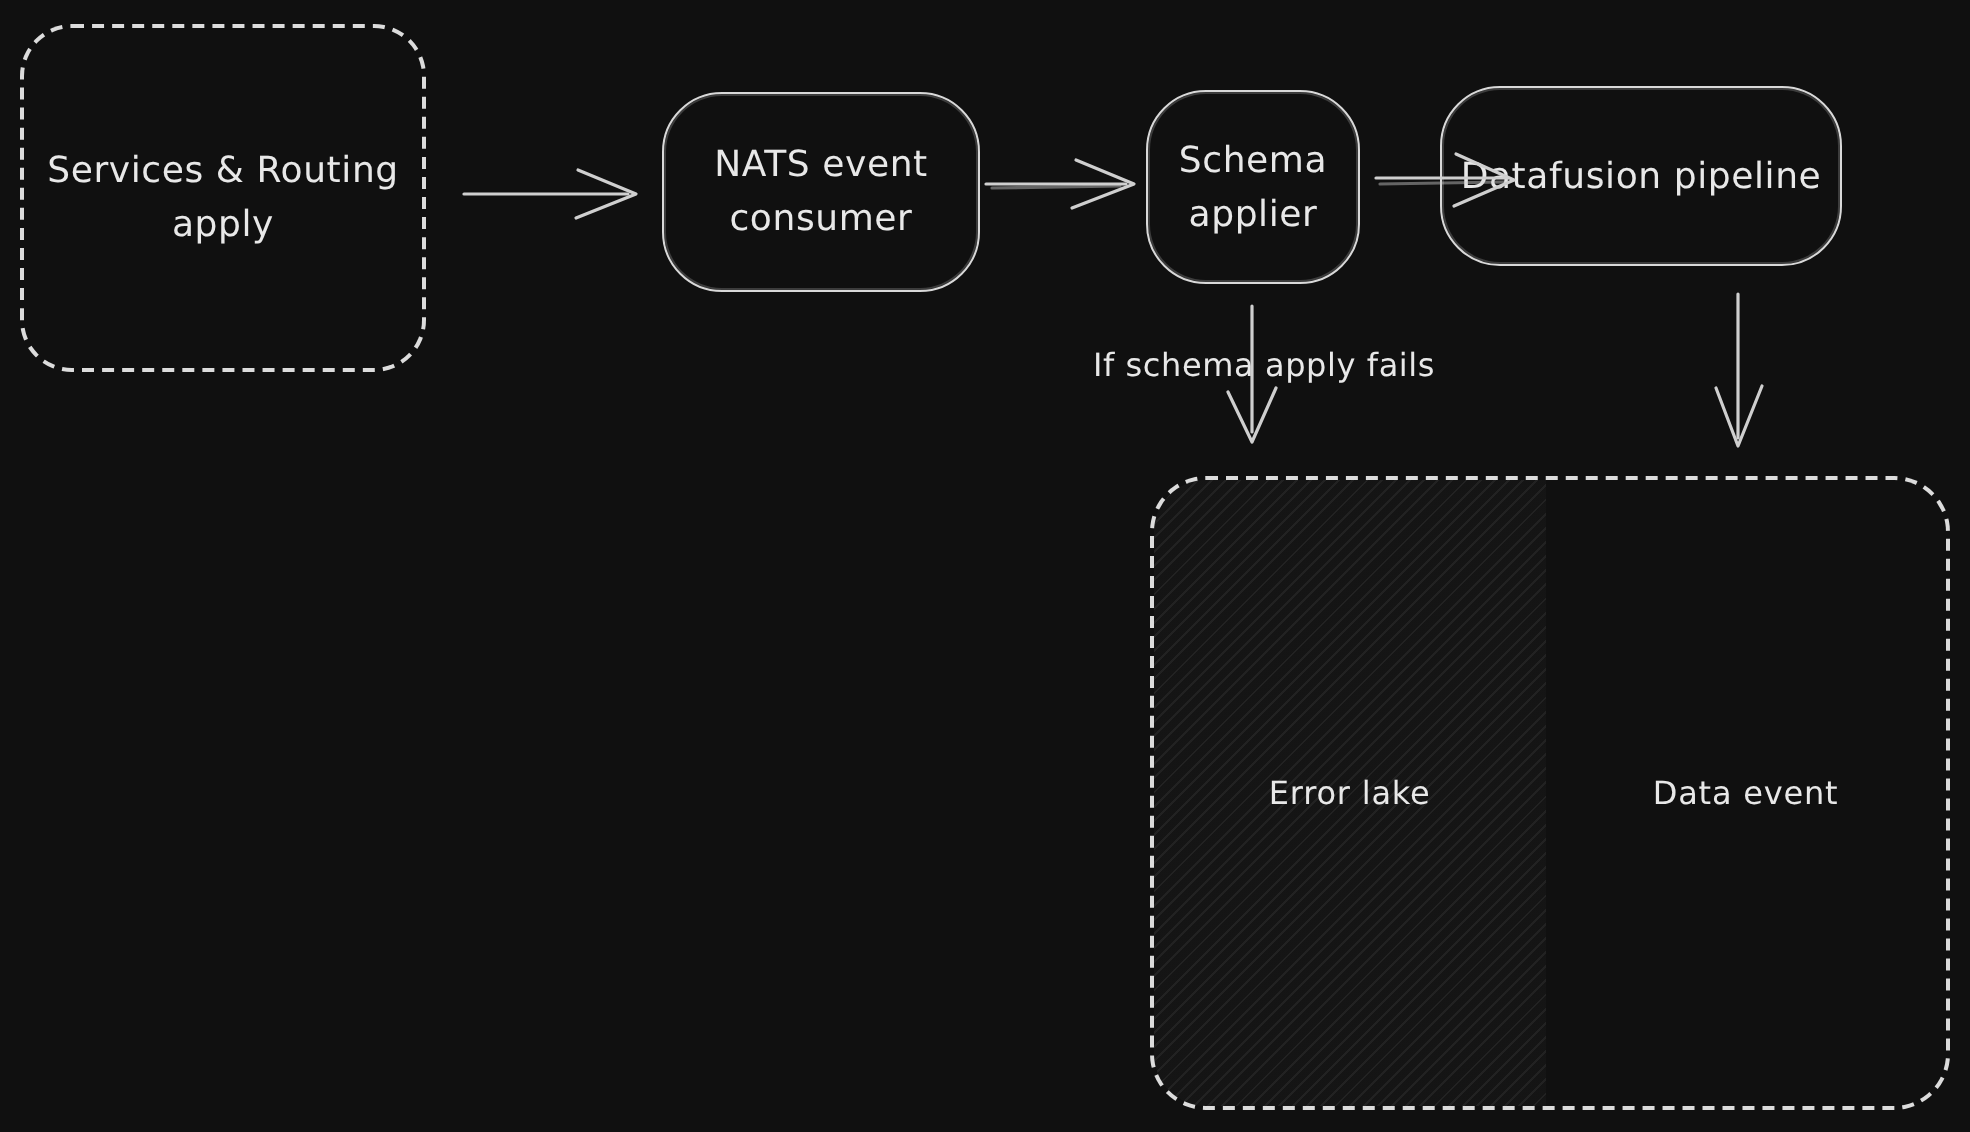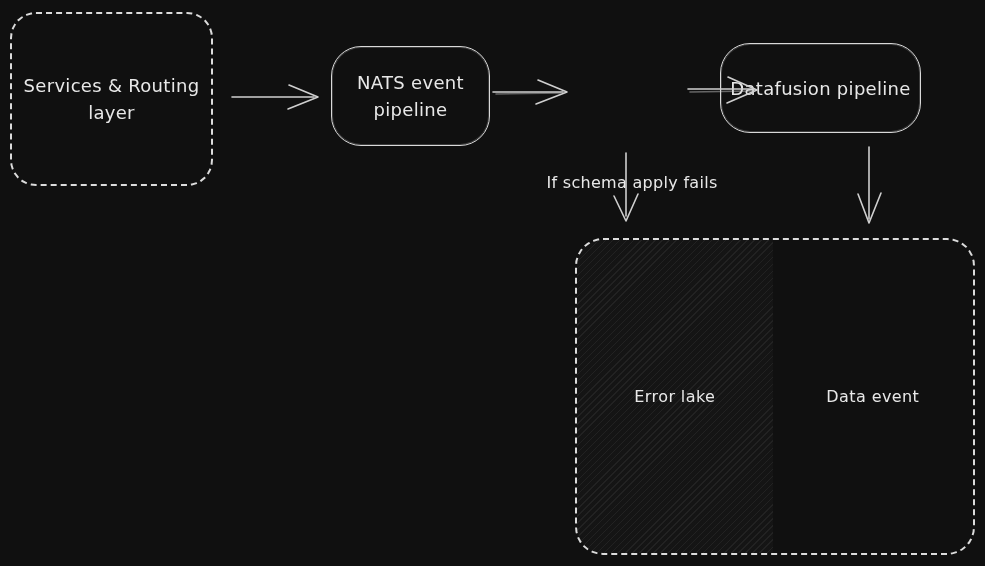--- a/index.html
+++ b/index.html
@@ -93,28 +93,32 @@
   }
   #arrow-layer path.echo { stroke: rgba(207,207,207,0.45); }
 </style>
 </head>
 <body>
 
 <div class="canvas">
 
   <div id="node-services" class="node dashed-box">
     <span class="lbl">Services &amp; Routing</span>
-    <span class="lbl">layer</span>
+    <span class="lbl">apply</span>
   </div>
 
   <div id="node-nats" class="node solid-box">
     <span class="lbl">NATS event</span>
-    <span class="lbl">pipeline</span>
+    <span class="lbl">consumer</span>
   </div>
 
+  <div id="node-schema" class="node solid-box">
+    <span class="lbl">Schema</span>
+    <span class="lbl">applier</span>
+  </div>
 
   <div id="node-datafusion" class="node solid-box">
     <span class="lbl">Datafusion pipeline</span>
   </div>
 
   <div id="lake-container">
     <div id="region-error-lake" class="lake-region">
       <span class="lbl">Error lake</span>
     </div>
     <div id="region-data-lake" class="lake-region">

